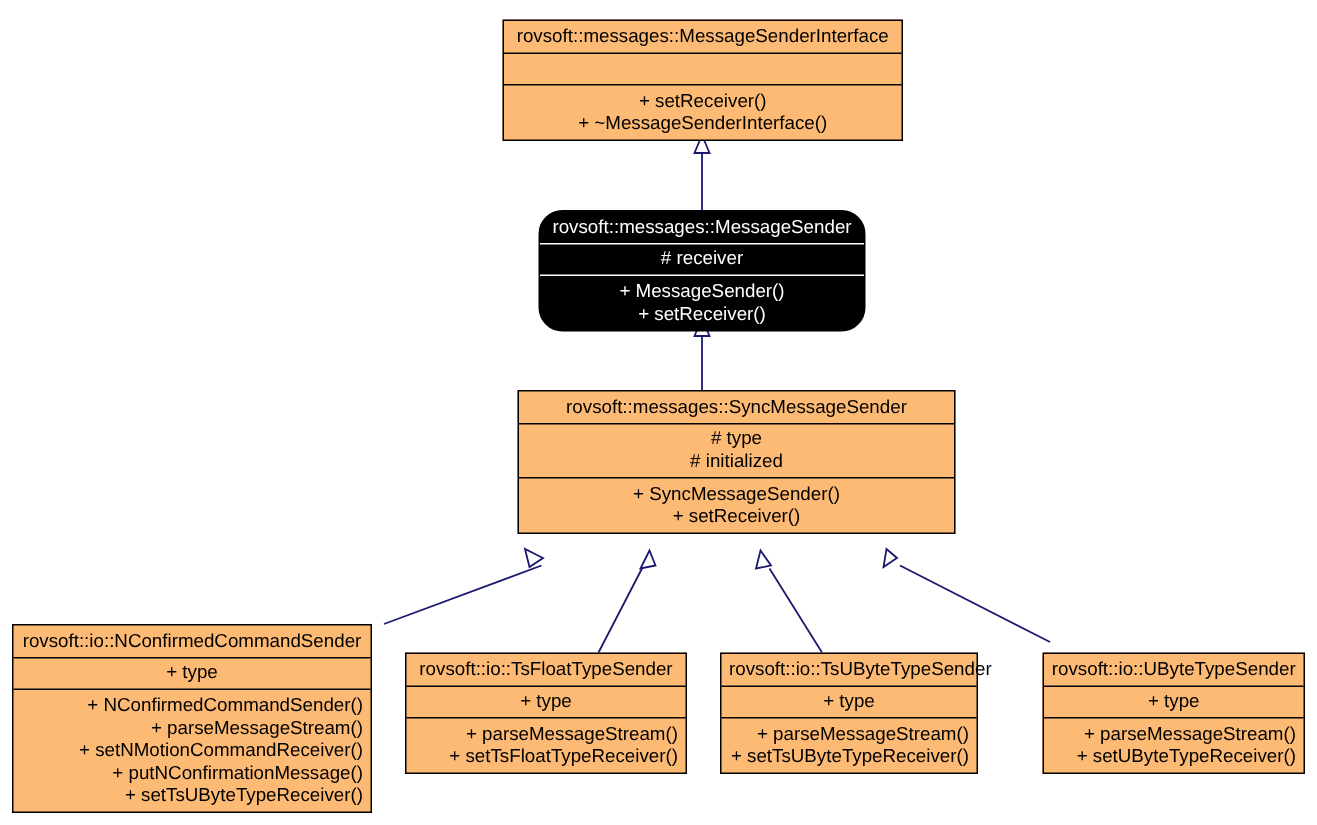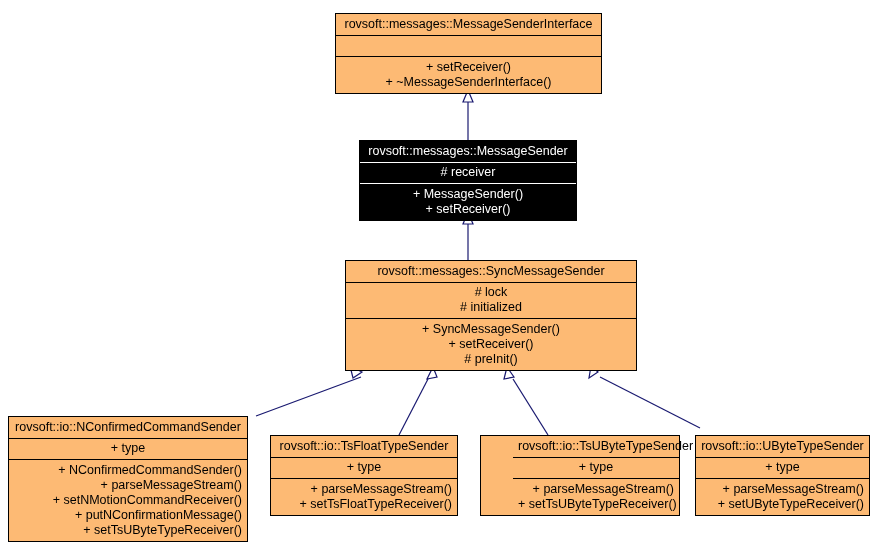--- a/index.html
+++ b/index.html
@@ -31,20 +31,21 @@
     position: absolute;
     box-sizing: border-box;
     border: 1px solid #000000;
     background: #fdba74;
     color: #000000;
   }
   .node.highlight {
     background: #000000;
     color: #ffffff;
     border-color: #000000;
+    border-radius: 16px;
   }
   .node-title {
     text-align: center;
     font-size: 12.5px;
     line-height: 15px;
     padding: 3px 5px 3px 5px;
     white-space: nowrap;
     border-bottom: 1px solid #000000;
   }
   .node.highlight .node-title {
@@ -123,27 +124,26 @@
     </div>
     <div class="node-ops centerish">
       <div class="row">+ MessageSender()</div>
       <div class="row">+ setReceiver()</div>
     </div>
   </div>
 
   <div class="node" style="left:345px; top:260px; width:292px;">
     <div class="node-title">rovsoft::messages::SyncMessageSender</div>
     <div class="node-attrs">
-      <div class="row"># lock</div>
+      <div class="row"># type</div>
       <div class="row"># initialized</div>
     </div>
     <div class="node-ops centerish">
       <div class="row">+ SyncMessageSender()</div>
       <div class="row">+ setReceiver()</div>
-      <div class="row"># preInit()</div>
     </div>
   </div>
 
   <div class="node" style="left:8px; top:416px; width:240px;">
     <div class="node-title">rovsoft::io::NConfirmedCommandSender</div>
     <div class="node-attrs">
       <div class="row">+ type</div>
     </div>
     <div class="node-ops">
       <div class="row">+ NConfirmedCommandSender()</div>
@@ -158,21 +158,21 @@
     <div class="node-title">rovsoft::io::TsFloatTypeSender</div>
     <div class="node-attrs">
       <div class="row">+ type</div>
     </div>
     <div class="node-ops">
       <div class="row">+ parseMessageStream()</div>
       <div class="row">+ setTsFloatTypeReceiver()</div>
     </div>
   </div>
 
-  <div class="node" style="left:480px; top:435px; width:200px;padding-left:32px;">
+  <div class="node" style="left:480px; top:435px; width:172px;">
     <div class="node-title">rovsoft::io::TsUByteTypeSender</div>
     <div class="node-attrs">
       <div class="row">+ type</div>
     </div>
     <div class="node-ops">
       <div class="row">+ parseMessageStream()</div>
       <div class="row">+ setTsUByteTypeReceiver()</div>
     </div>
   </div>
 

